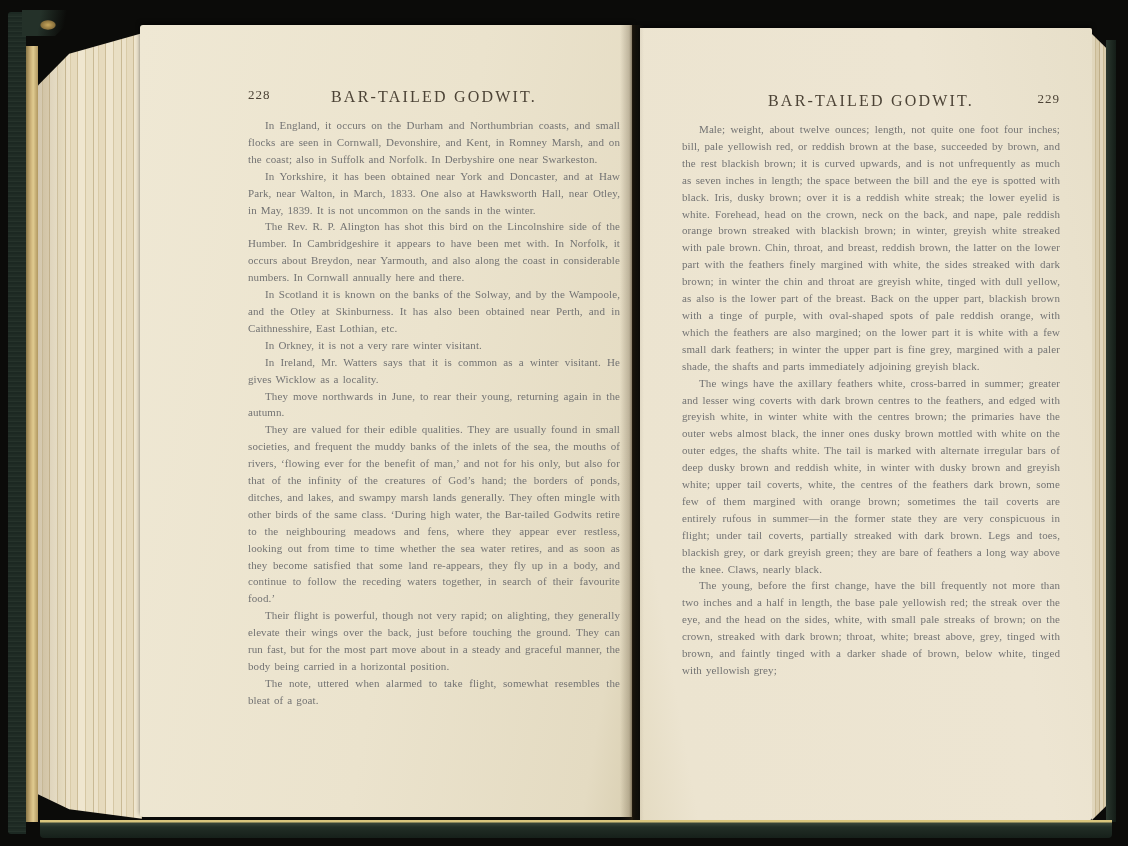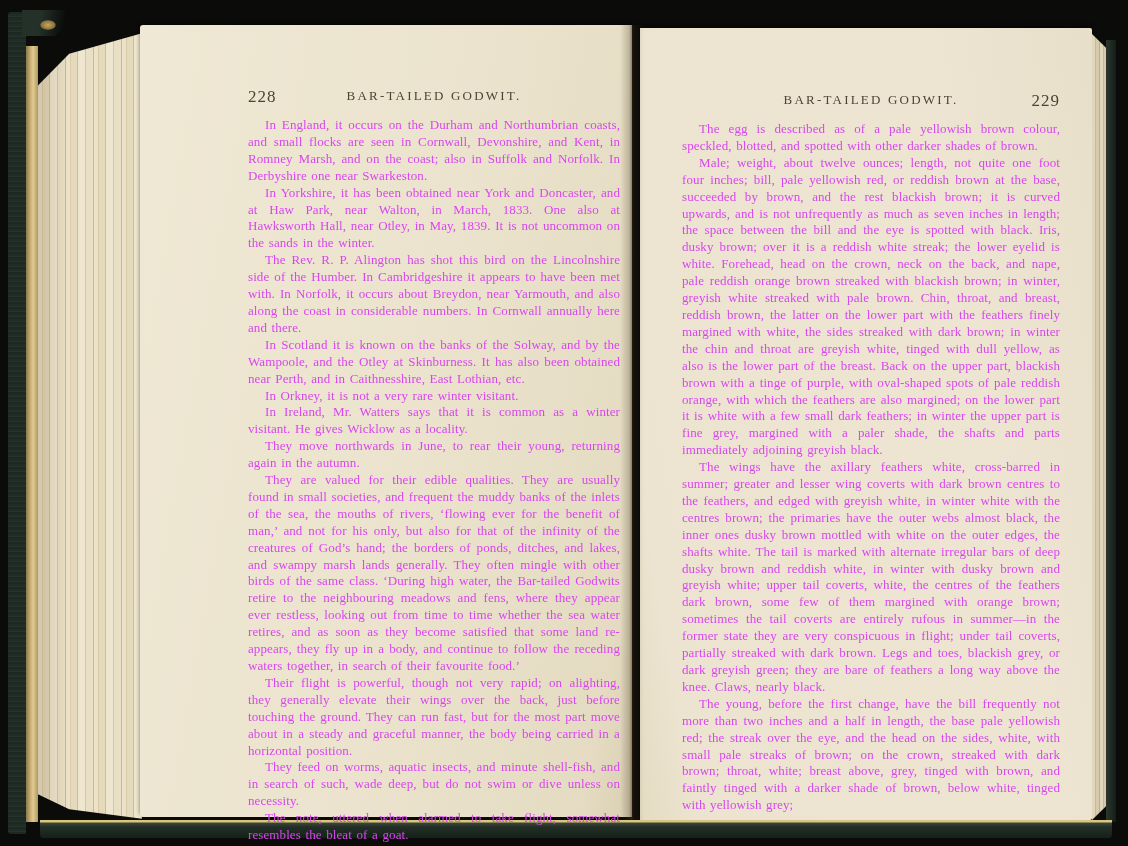--- a/index.html
+++ b/index.html
@@ -75,29 +75,29 @@
   
   .text-block{position:absolute;color:#473e31;}
   .text-left{left:248px;top:88px;width:372px;}
   .text-right{left:682px;top:92px;width:378px;}
   .header-row{
     position:relative;height:18px;font-size:11.5px;letter-spacing:1px;
     color:#4c4336;margin-bottom:11px;
   }
   .running-head{
     position:absolute;left:0;right:0;text-align:center;
-    font-size:13px;letter-spacing:2.2px;
+    font-size:16px;letter-spacing:2.2px;
   }
-  .pgnum{position:absolute;top:-1px;font-size:17px;letter-spacing:1px;}
+  .pgnum{position:absolute;top:-1px;font-size:13px;letter-spacing:1px;}
   .pgnum-left{left:0;}
   .pgnum-right{right:0;text-align:right;}
   .body-text p.para{
     margin:0;text-indent:17px;text-align:justify;
-    font-size:13px;line-height:16.9px;letter-spacing:.1px;word-spacing:1.2px;
-    color:#d946ef;
+    font-size:11px;line-height:16.9px;letter-spacing:.1px;word-spacing:1.2px;
+    color:#737373;
   }
 </style>
 </head>
 <body>
 
 <div class="scene">
 
   <div class="cover-left"></div>
   <div class="cover-corner-top"></div>
   <div class="gold-speck"></div>
@@ -119,31 +119,29 @@
     <div class="body-text">
         <p class="para">In England, it occurs on the Durham and Northumbrian coasts, and small flocks are seen in Cornwall, Devonshire, and Kent, in Romney Marsh, and on the coast; also in Suffolk and Norfolk.  In Derbyshire one near Swarkeston.</p>
         <p class="para">In Yorkshire, it has been obtained near York and Doncaster, and at Haw Park, near Walton, in March, 1833.  One also at Hawksworth Hall, near Otley, in May, 1839.  It is not uncommon on the sands in the winter.</p>
         <p class="para">The Rev. R. P. Alington has shot this bird on the Lincolnshire side of the Humber.  In Cambridgeshire it appears to have been met with.  In Norfolk, it occurs about Breydon, near Yarmouth, and also along the coast in considerable numbers.  In Cornwall annually here and there.</p>
         <p class="para">In Scotland it is known on the banks of the Solway, and by the Wampoole, and the Otley at Skinburness.  It has also been obtained near Perth, and in Caithnesshire, East Lothian, etc.</p>
         <p class="para">In Orkney, it is not a very rare winter visitant.</p>
         <p class="para">In Ireland, Mr. Watters says that it is common as a winter visitant.  He gives Wicklow as a locality.</p>
         <p class="para">They move northwards in June, to rear their young, returning again in the autumn.</p>
         <p class="para">They are valued for their edible qualities.  They are usually found in small societies, and frequent the muddy banks of the inlets of the sea, the mouths of rivers, ‘flowing ever for the benefit of man,’ and not for his only, but also for that of the infinity of the creatures of God’s hand; the borders of ponds, ditches, and lakes, and swampy marsh lands generally.  They often mingle with other birds of the same class.  ‘During high water, the Bar-tailed Godwits retire to the neighbouring meadows and fens, where they appear ever restless, looking out from time to time whether the sea water retires, and as soon as they become satisfied that some land re-appears, they fly up in a body, and continue to follow the receding waters together, in search of their favourite food.’</p>
         <p class="para">Their flight is powerful, though not very rapid; on alighting, they generally elevate their wings over the back, just before touching the ground.  They can run fast, but for the most part move about in a steady and graceful manner, the body being carried in a horizontal position.</p>
-        <p class="para">They feed on worms, aquatic insects, and minute shell-fish, and in search of such, wade deep, but do not swim or dive unless on necessity.</p>
         <p class="para">The note, uttered when alarmed to take flight, somewhat resembles the bleat of a goat.</p>
       </div>
   </div>
 
   <div class="text-block text-right">
     <div class="header-row">
       <span class="running-head">BAR-TAILED GODWIT.</span>
       <span class="pgnum pgnum-right">229</span>
     </div>
     <div class="body-text">
-        <p class="para">The egg is described as of a pale yellowish brown colour, speckled, blotted, and spotted with other darker shades of brown.</p>
         <p class="para">Male; weight, about twelve ounces; length, not quite one foot four inches; bill, pale yellowish red, or reddish brown at the base, succeeded by brown, and the rest blackish brown; it is curved upwards, and is not unfrequently as much as seven inches in length; the space between the bill and the eye is spotted with black.  Iris, dusky brown; over it is a reddish white streak; the lower eyelid is white.  Forehead, head on the crown, neck on the back, and nape, pale reddish orange brown streaked with blackish brown; in winter, greyish white streaked with pale brown.  Chin, throat, and breast, reddish brown, the latter on the lower part with the feathers finely margined with white, the sides streaked with dark brown; in winter the chin and throat are greyish white, tinged with dull yellow, as also is the lower part of the breast.  Back on the upper part, blackish brown with a tinge of purple, with oval-shaped spots of pale reddish orange, with which the feathers are also margined; on the lower part it is white with a few small dark feathers; in winter the upper part is fine grey, margined with a paler shade, the shafts and parts immediately adjoining greyish black.</p>
         <p class="para">The wings have the axillary feathers white, cross-barred in summer; greater and lesser wing coverts with dark brown centres to the feathers, and edged with greyish white, in winter white with the centres brown; the primaries have the outer webs almost black, the inner ones dusky brown mottled with white on the outer edges, the shafts white.  The tail is marked with alternate irregular bars of deep dusky brown and reddish white, in winter with dusky brown and greyish white; upper tail coverts, white, the centres of the feathers dark brown, some few of them margined with orange brown; sometimes the tail coverts are entirely rufous in summer—in the former state they are very conspicuous in flight; under tail coverts, partially streaked with dark brown.  Legs and toes, blackish grey, or dark greyish green; they are bare of feathers a long way above the knee.  Claws, nearly black.</p>
         <p class="para">The young, before the first change, have the bill frequently not more than two inches and a half in length, the base pale yellowish red; the streak over the eye, and the head on the sides, white, with small pale streaks of brown; on the crown, streaked with dark brown; throat, white; breast above, grey, tinged with brown, and faintly tinged with a darker shade of brown, below white, tinged with yellowish grey;</p>
       </div>
   </div>
 
 </div>
 
 </body></html>

